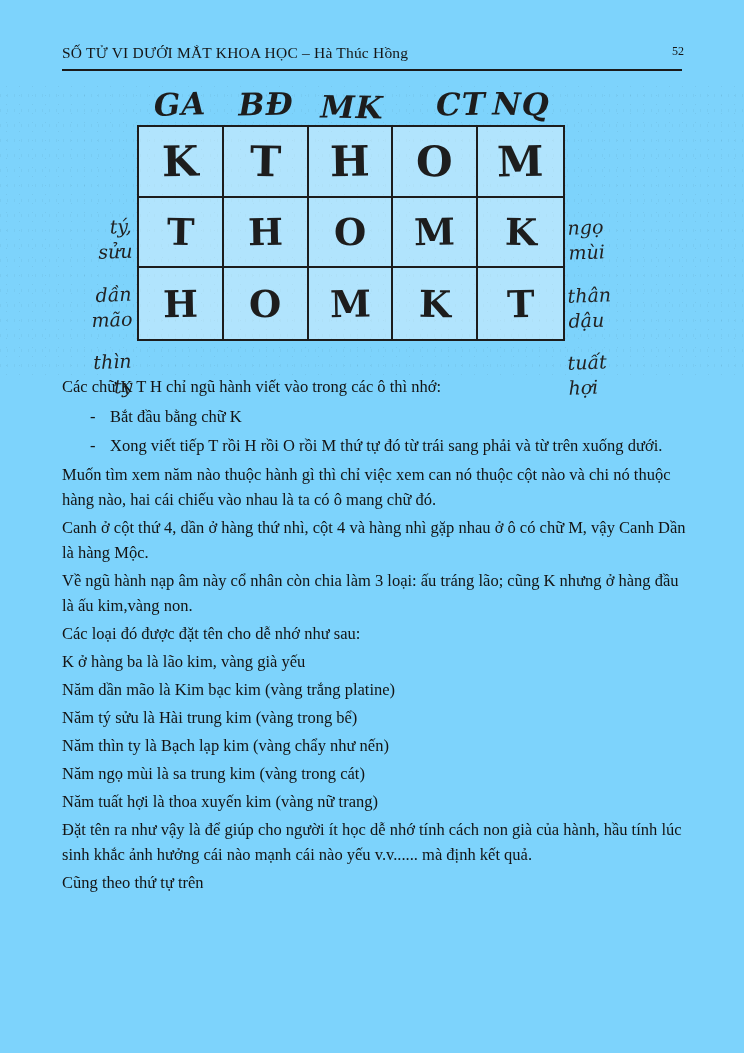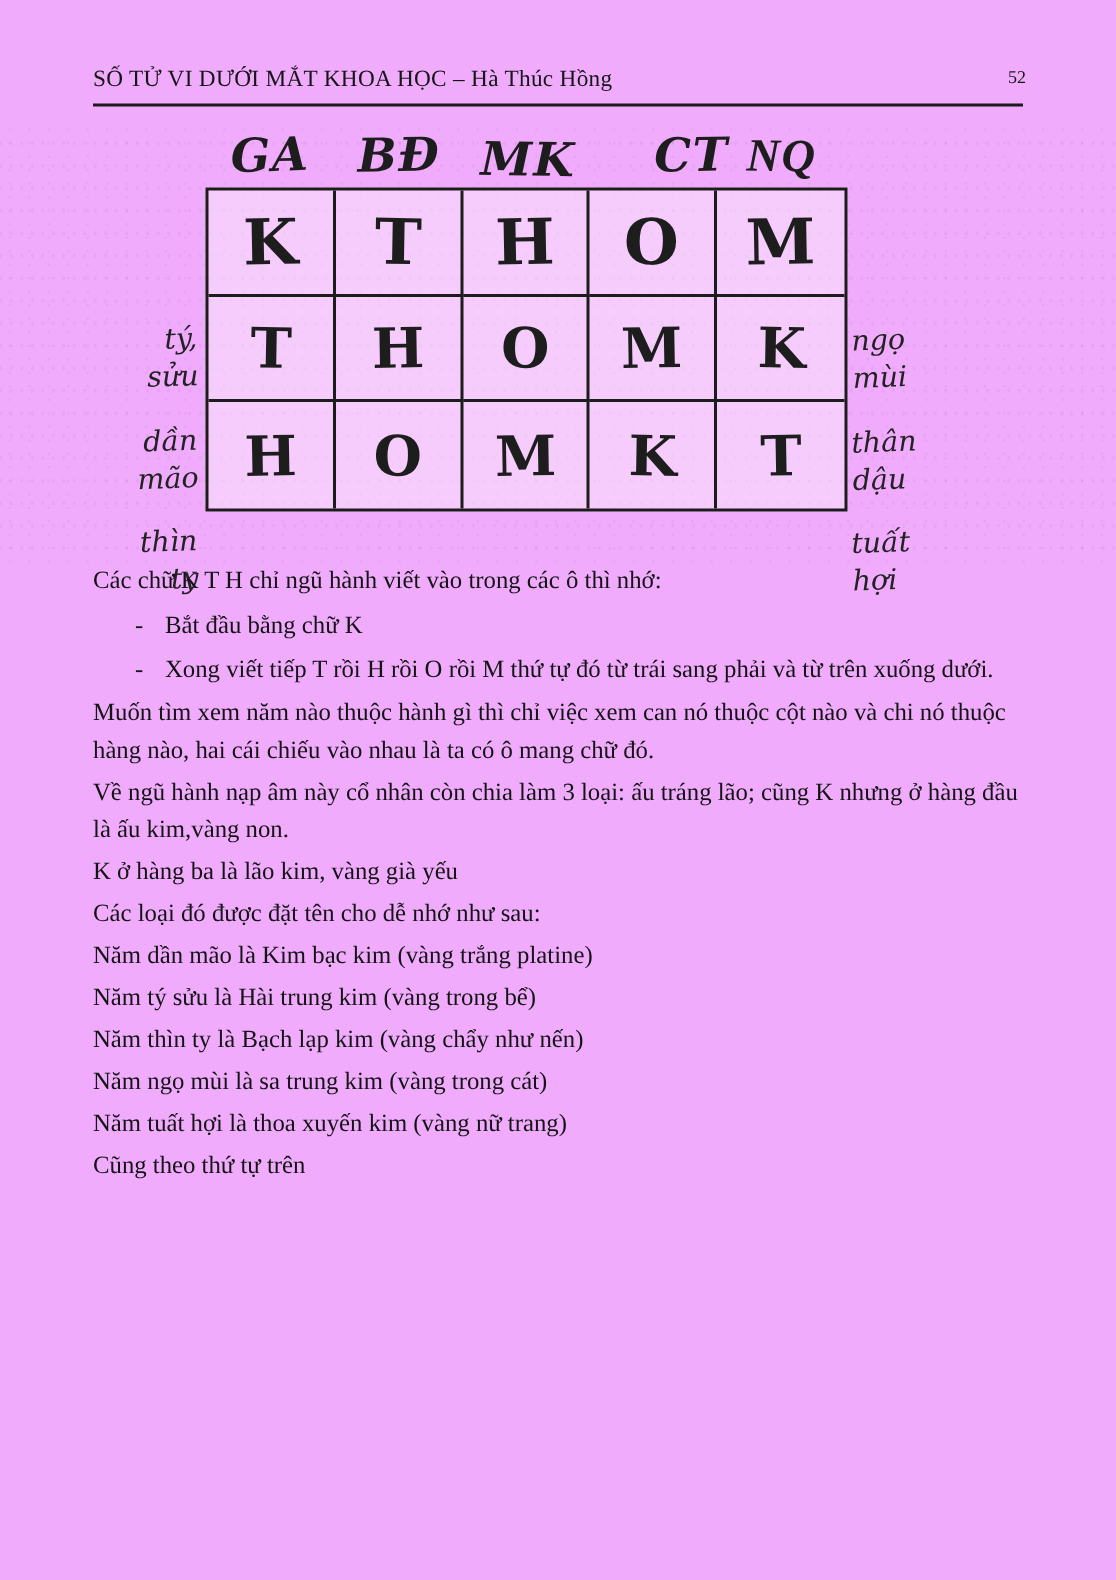--- a/index.html
+++ b/index.html
@@ -1,18 +1,18 @@
 <!DOCTYPE html>
 <html><head>
 <meta charset="utf-8">
 <style>
   html,body { margin:0; padding:0; background:#e8e8e8; }
   .page {
     position:relative; width:744px; height:1053px; margin:0 auto;
-    background:#f0abfc; color:#161616; overflow:hidden;
+    background:#7dd3fc; color:#161616; overflow:hidden;
     font-family:"Liberation Serif", serif;
   }
 
   
   .hdr-title { position:absolute; left:62px; top:44px; font-size:15.5px; letter-spacing:.2px; white-space:nowrap; }
   .hdr-page  { position:absolute; right:60px; top:44px; font-size:12px; }
   .hdr-rule  { position:absolute; left:62px; top:69px; width:620px; border-top:2px solid #1b1b1b; }
 
   
   .figure {
@@ -25,21 +25,21 @@
   }
   .fig-col-header {
     position:absolute; top:4px; transform:translateX(-50%);
     font-family:"DejaVu Serif", serif; font-style:italic; font-weight:bold;
     font-size:31px; color:#1d1d1d; letter-spacing:1px; white-space:nowrap;
   }
   .fig-col-header.h0 { left:180px; transform:translateX(-50%) rotate(-2deg); }
   .fig-col-header.h1 { left:266px; transform:translateX(-50%) rotate(-1deg);font-style:italic; }
   .fig-col-header.h2 { left:352px; top:7px; transform:translateX(-50%) rotate(1deg); }
   .fig-col-header.h3 { left:461px; transform:translateX(-50%) rotate(-1deg); }
-  .fig-col-header.h4 { left:521px; transform:translateX(-50%) rotate(1deg);font-family:Liberation Serif, serif; }
+  .fig-col-header.h4 { left:521px; transform:translateX(-50%) rotate(1deg); }
 
   .grid {
     position:absolute; left:137px; top:43px; width:424px; height:212px;
     display:grid; grid-template-columns:repeat(5,1fr); grid-template-rows:repeat(3,1fr);
     border:2.5px solid #1c1c1c; background:rgba(255,255,255,.4);
   }
   .cell {
     border-right:2px solid #1c1c1c; border-bottom:2px solid #1c1c1c;
     display:flex; align-items:center; justify-content:center;
     font-family:"DejaVu Serif", serif; font-weight:bold; color:#1d1d1d;
@@ -169,24 +169,26 @@
         <span class="dash">-</span>
         <span>Bắt đầu bằng chữ K</span>
       </div>
       <div class="bullet">
         <span class="dash">-</span>
         <span>Xong viết tiếp T rồi H rồi O rồi M thứ tự đó từ trái sang phải và từ trên xuống dưới.</span>
       </div>
     </div>
 
     <p>Muốn tìm xem năm nào thuộc hành gì thì chỉ việc xem can nó thuộc cột nào và chi nó thuộc hàng nào, hai cái chiếu vào nhau là ta có ô mang chữ đó.</p>
+    <p>Canh ở cột thứ 4, dần ở hàng thứ nhì, cột 4 và hàng nhì gặp nhau ở ô có chữ M, vậy Canh Dần là hàng Mộc.</p>
     <p>Về ngũ hành nạp âm này cổ nhân còn chia làm 3 loại: ấu tráng lão; cũng K nhưng ở hàng đầu là ấu kim,vàng non.</p>
+    <p>Các loại đó được đặt tên cho dễ nhớ như sau:</p>
     <p>K ở hàng ba là lão kim, vàng già yếu</p>
-    <p>Các loại đó được đặt tên cho dễ nhớ như sau:</p>
     <p>Năm dần mão là Kim bạc kim (vàng trắng platine)</p>
     <p>Năm tý sửu là Hài trung kim (vàng trong bể)</p>
     <p>Năm thìn ty là Bạch lạp kim (vàng chẩy như nến)</p>
     <p>Năm ngọ mùi là sa trung kim (vàng trong cát)</p>
     <p>Năm tuất hợi là thoa xuyến kim (vàng nữ trang)</p>
+    <p>Đặt tên ra như vậy là để giúp cho người ít học dễ nhớ tính cách non già của hành, hầu tính lúc sinh khắc ảnh hưởng cái nào mạnh cái nào yếu v.v...... mà định kết quả.</p>
     <p>Cũng theo thứ tự trên</p>
   </div>
 
 </div>
 
 </body></html>

